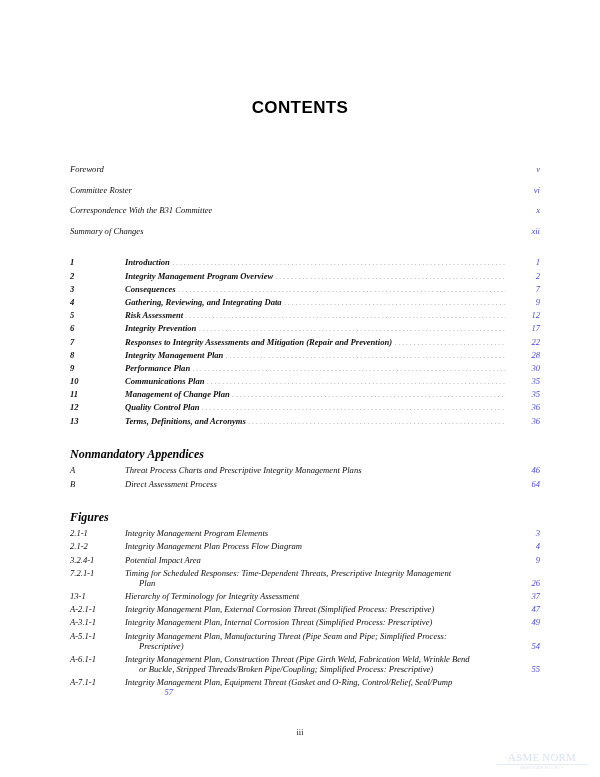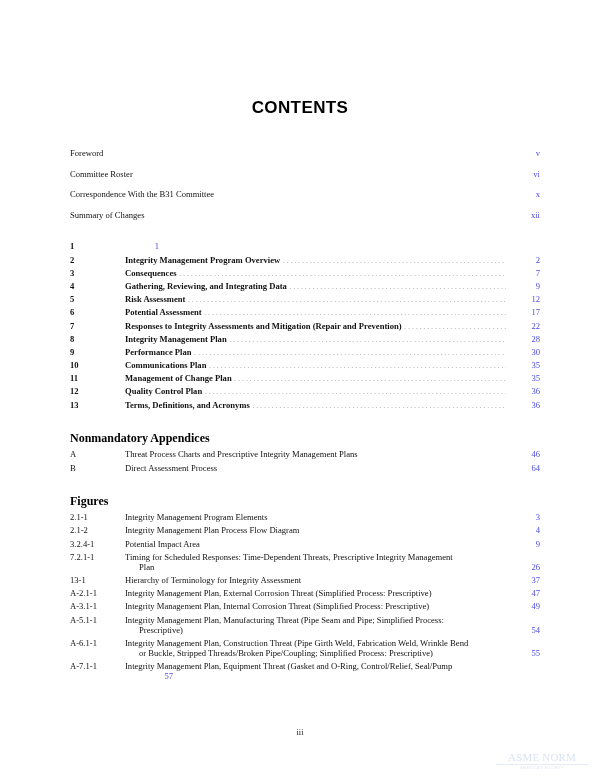--- a/index.html
+++ b/index.html
@@ -30,23 +30,24 @@
     font-family: "Liberation Sans", "DejaVu Sans", sans-serif;
     font-weight: bold;
     font-size: 17px;
     letter-spacing: 0.4px;
     color: #000000;
   }
 
   
   .toc {
     position: absolute;
-    top: 148px;
+    top: 164px;
     left: 70px;
     width: 470px;
+    font-style: italic;
   }
 
   
   .row {
     display: flex;
     align-items: baseline;
     width: 470px;
     font-size: 8.6px;
     line-height: 10px;
     color: #111111;
@@ -211,20 +212,26 @@
           <span class="dots"></span>
         </div>
       </div>
       <div class="pg">xii</div>
     </div>
 
     <div class="gap-sections"></div>
 
     <div class="row sec">
       <div class="num bold">1</div>
+      <div class="title-cell bold">
+        <div class="lead">
+          <span class="lead-text">Introduction</span>
+          <span class="dots"></span>
+        </div>
+      </div>
       <div class="pg">1</div>
     </div>
 
     <div class="row sec">
       <div class="num bold">2</div>
       <div class="title-cell bold">
         <div class="lead">
           <span class="lead-text">Integrity Management Program Overview</span>
           <span class="dots"></span>
         </div>
@@ -262,21 +269,21 @@
           <span class="dots"></span>
         </div>
       </div>
       <div class="pg">12</div>
     </div>
 
     <div class="row sec">
       <div class="num bold">6</div>
       <div class="title-cell bold">
         <div class="lead">
-          <span class="lead-text">Potential Assessment</span>
+          <span class="lead-text">Integrity Prevention</span>
           <span class="dots"></span>
         </div>
       </div>
       <div class="pg">17</div>
     </div>
 
     <div class="row sec">
       <div class="num bold">7</div>
       <div class="title-cell bold">
         <div class="lead">

